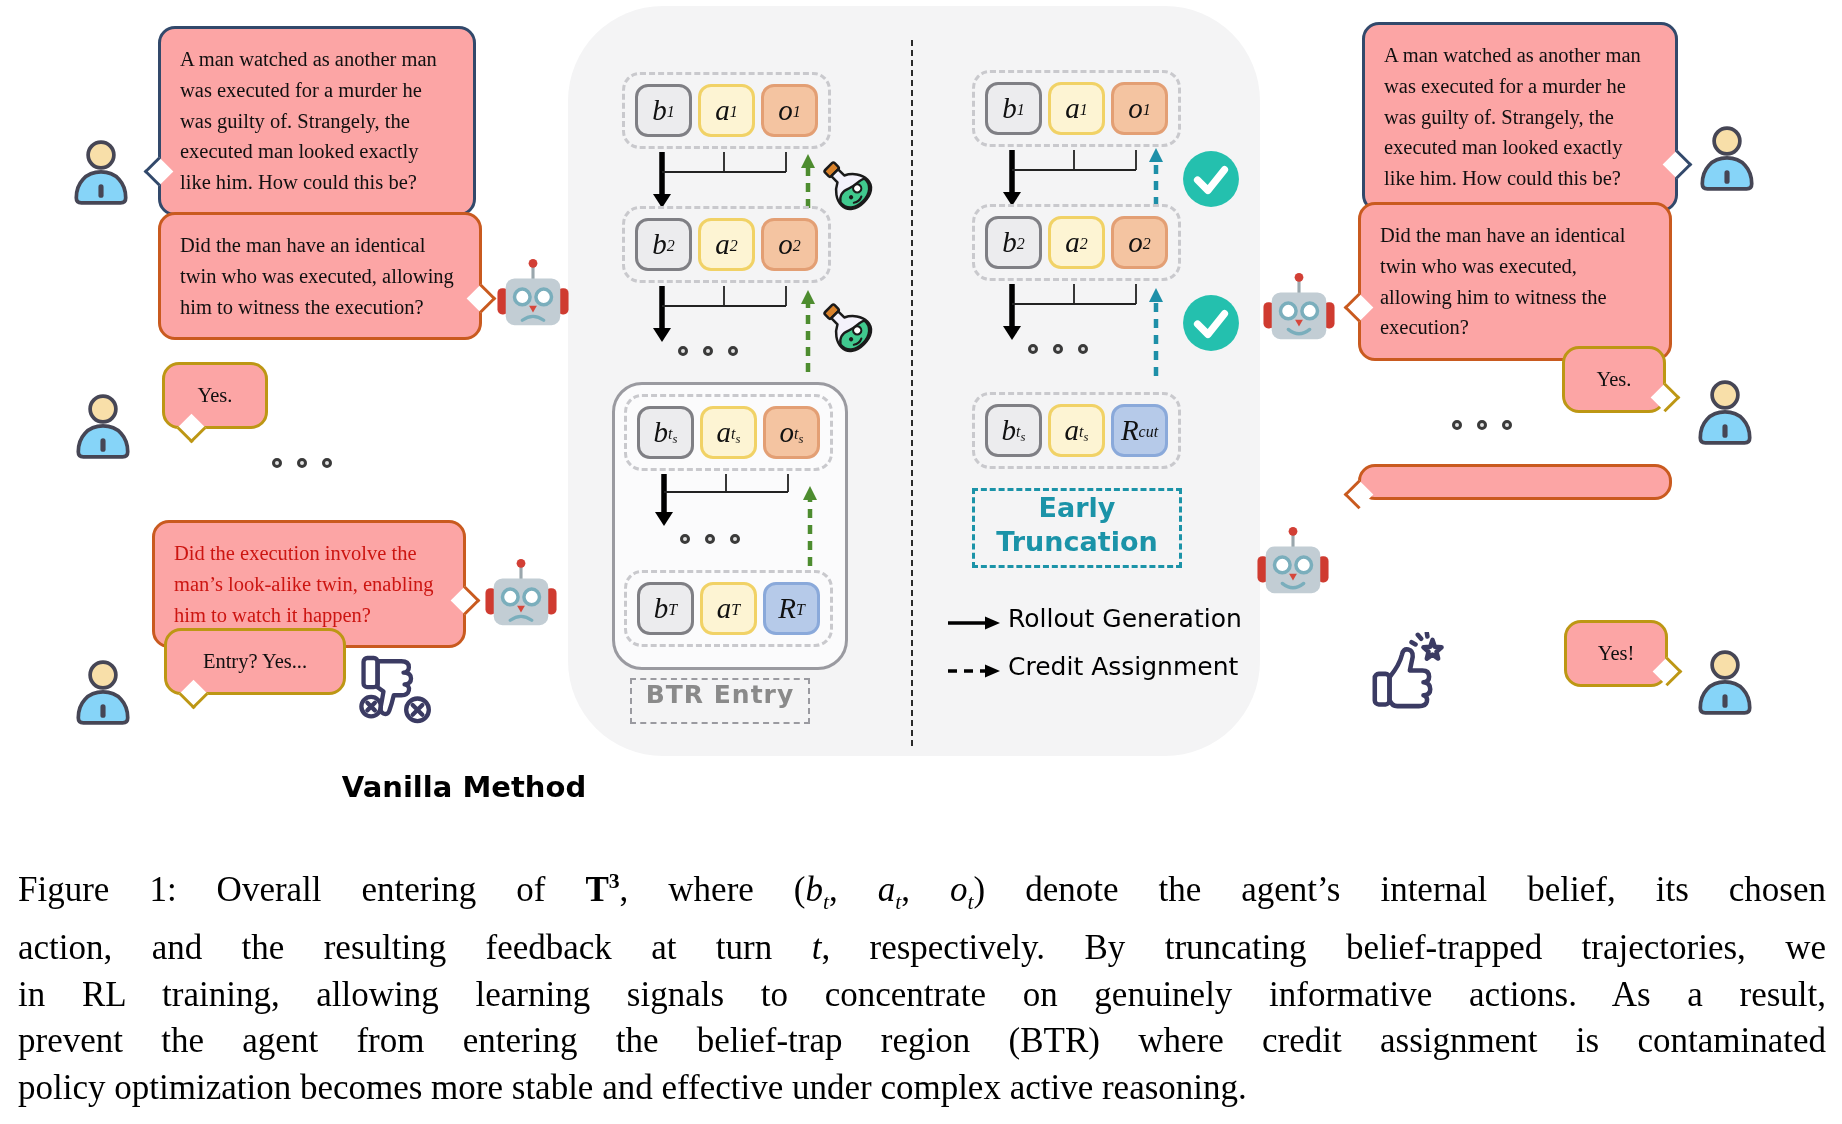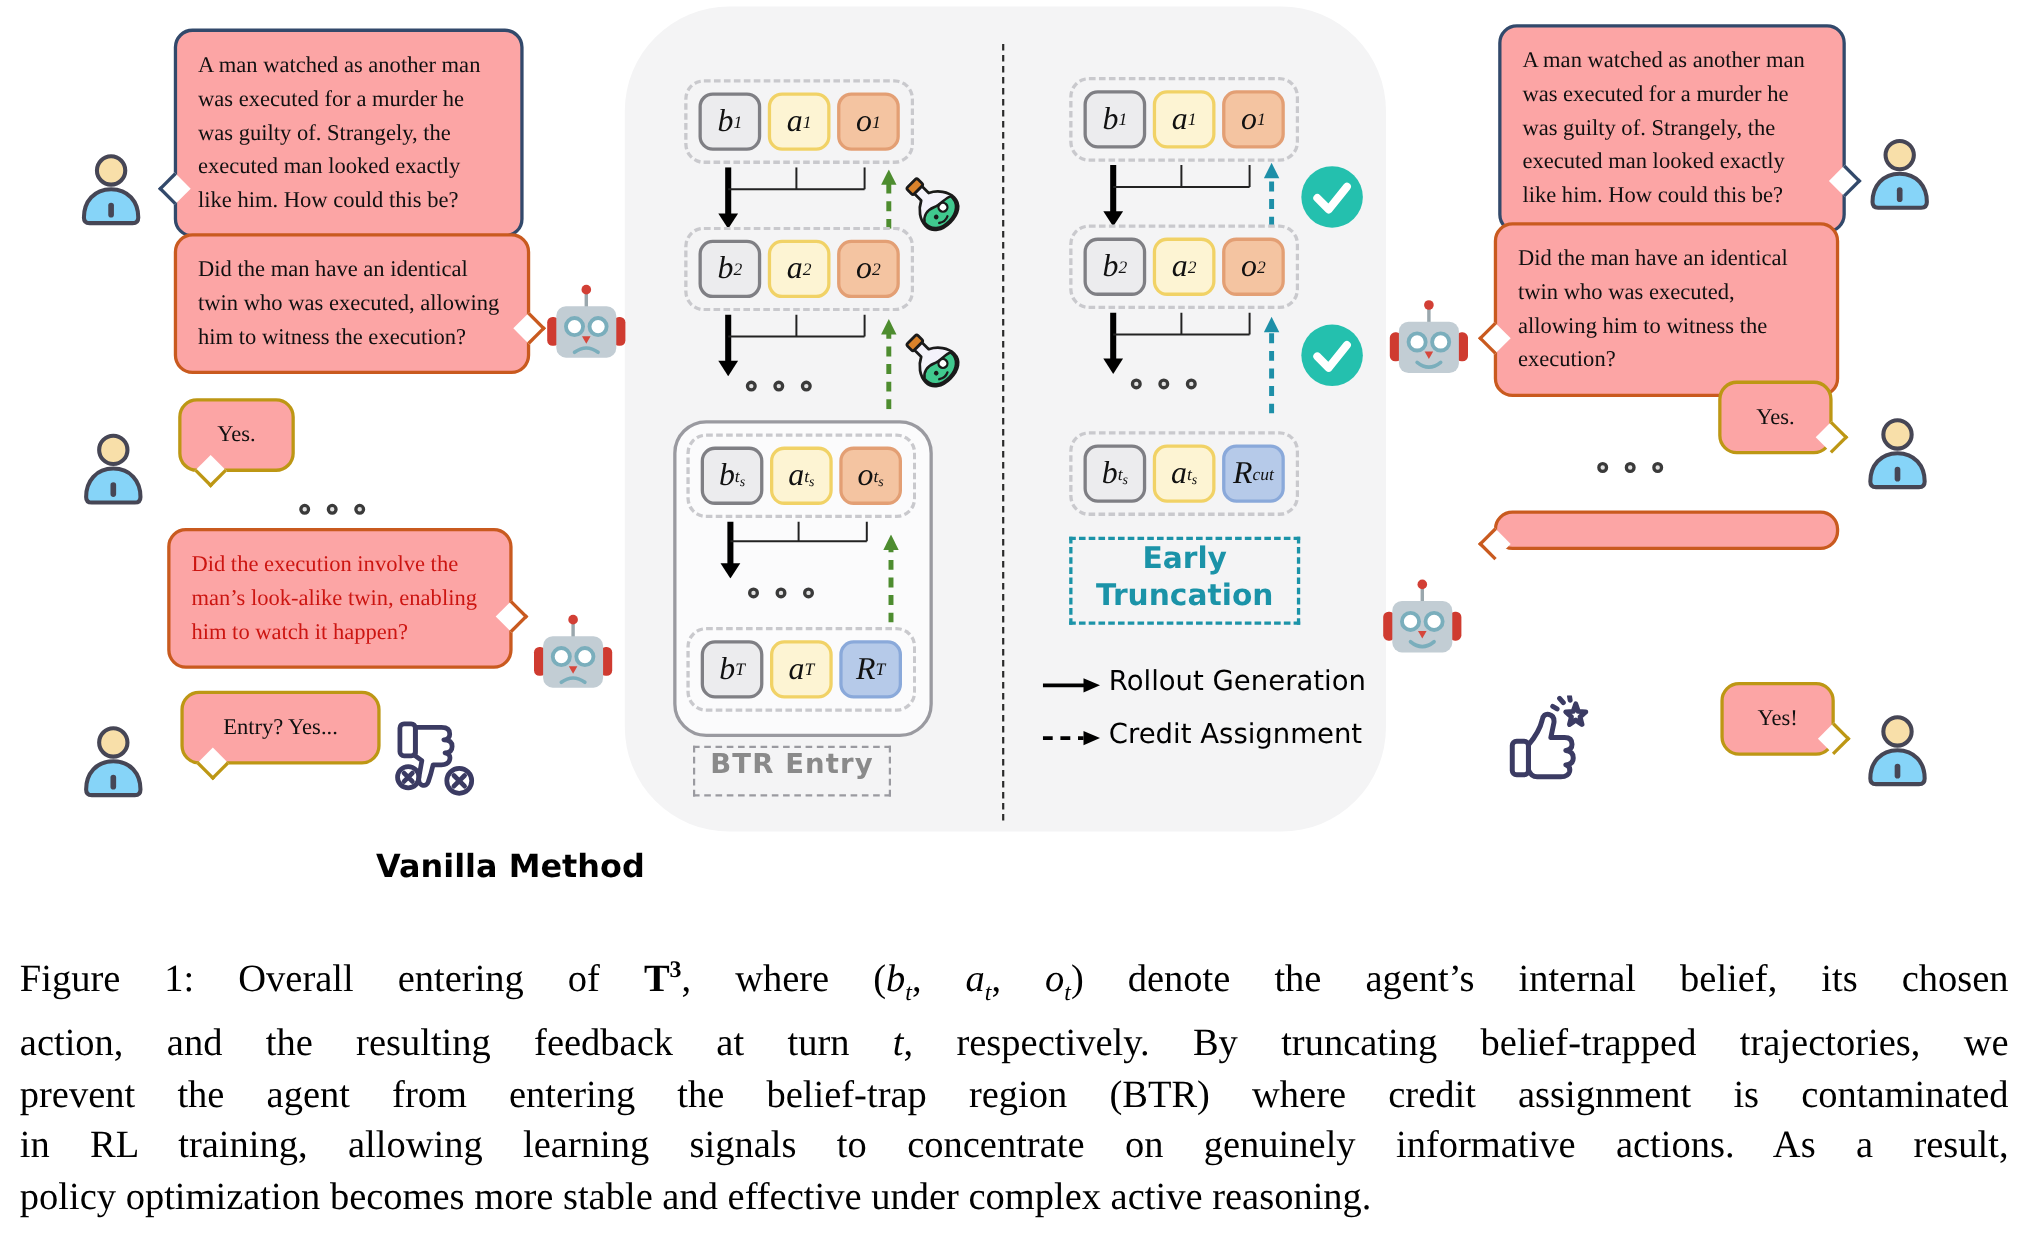--- a/index.html
+++ b/index.html
@@ -353,21 +353,21 @@
     <i class="tail down" style="left:16px"></i>
   </div>
   <svg class="abs" style="left:70px;top:392px" width="66" height="70">
       <use href="#sym-person"></use>
     </svg>
   <div class="dots" style="left:272px;top:458px">
       <i></i>
       <i></i>
       <i></i>
     </div>
-  <div class="bubble b-orange red-text" style="left:152px;top:480px;width:314px">
+  <div class="bubble b-orange red-text" style="left:152px;top:520px;width:314px">
     <span>Did the execution involve the man’s look-alike twin, enabling him to watch it happen?</span>
     <i class="tail right" style="top:55%"></i>
   </div>
   <div class="bubble b-gold center-text" style="left:164px;top:628px;width:182px">
     <span>Entry? Yes...</span>
     <i class="tail down" style="left:16px"></i>
   </div>
   <svg class="abs" style="left:70px;top:658px" width="66" height="70">
       <use href="#sym-person"></use>
     </svg>
@@ -411,18 +411,18 @@
     <i class="tail right" style="top:62%"></i>
   </div>
   <svg class="abs" style="left:1692px;top:648px" width="66" height="70">
       <use href="#sym-person"></use>
     </svg>
 
 
   <div id="caption">
     <div class="cap-line"><span>Figure 1: Overall entering of </span><b><span>T</span><sup>3</sup></b><span>, where (</span><i>b</i><sub>t</sub><span>, </span><i>a</i><sub>t</sub><span>, </span><i>o</i><sub>t</sub><span>) denote the agent’s internal belief, its chosen</span></div>
     <div class="cap-line"><span>action, and the resulting feedback at turn </span><i>t</i><span>, respectively. By truncating belief-trapped trajectories, we</span></div>
+    <div class="cap-line">in RL training, allowing learning signals to concentrate on genuinely informative actions. As a result,</div>
     <div class="cap-line">prevent the agent from entering the belief-trap region (BTR) where credit assignment is contaminated</div>
-    <div class="cap-line">in RL training, allowing learning signals to concentrate on genuinely informative actions. As a result,</div>
     <div class="cap-line last">policy optimization becomes more stable and effective under complex active reasoning.</div>
   </div>
 
 </div>
 
 </body></html>

